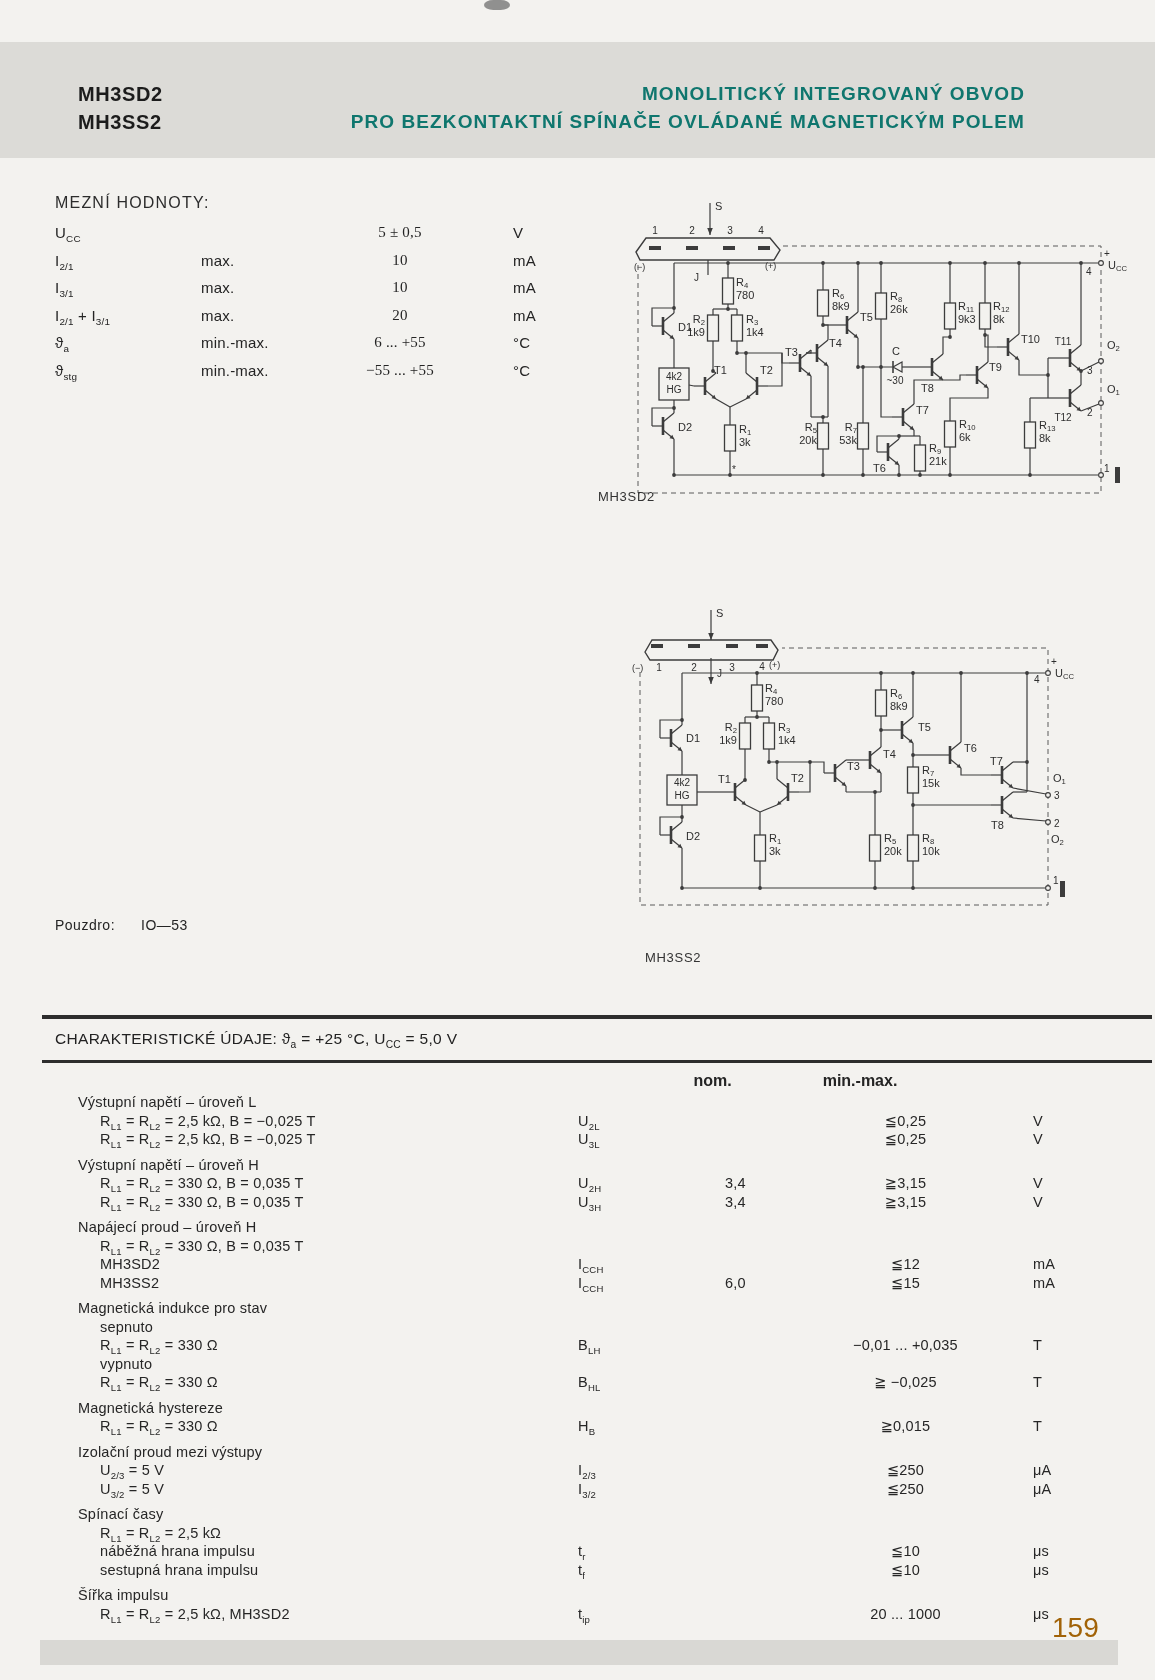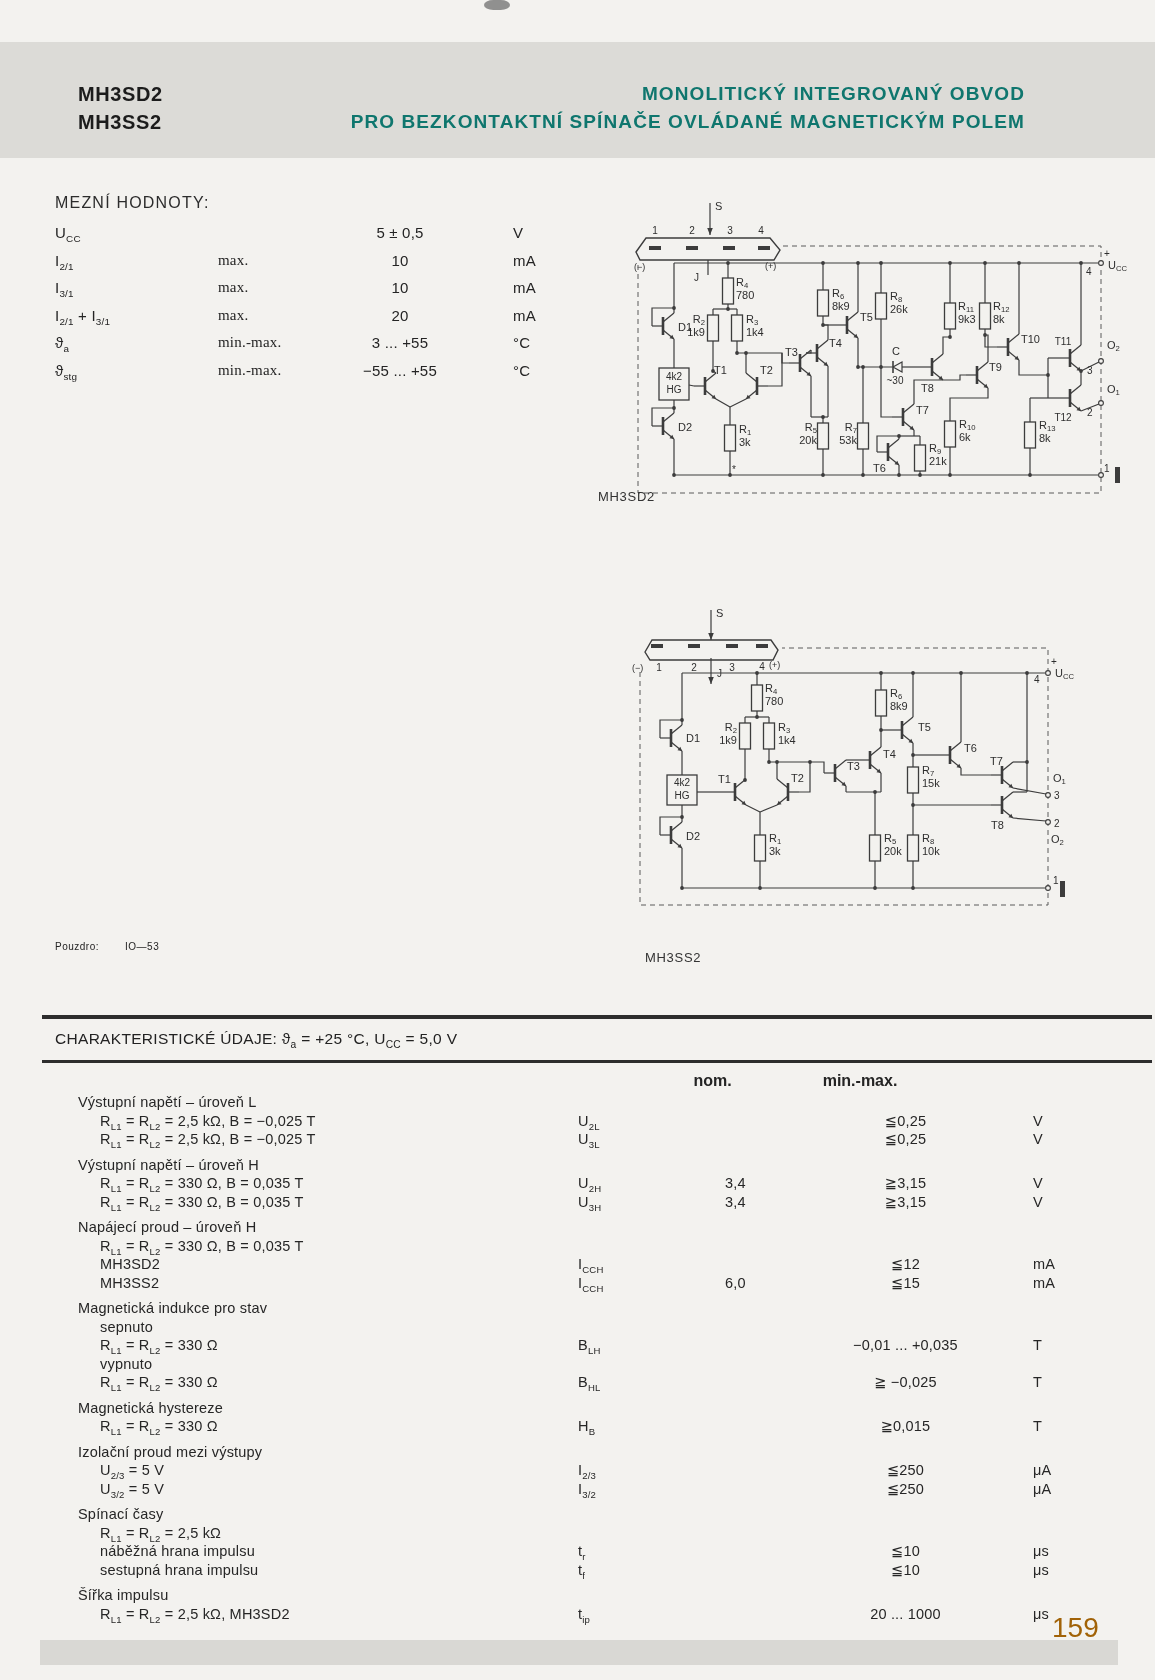--- a/index.html
+++ b/index.html
@@ -7,26 +7,26 @@
         font-family:"Liberation Sans",sans-serif;color:#242424;overflow:hidden;}
   .band{position:absolute;left:0;top:42px;width:1155px;height:116px;background:#dcdbd7;}
   .blob{position:absolute;left:484px;top:0;width:26px;height:10px;background:#6f6f6f;border-radius:50%/70%;opacity:.75;}
   .models{position:absolute;left:78px;top:80px;font-size:20px;font-weight:bold;line-height:28px;letter-spacing:.6px;color:#1c1c1c;}
   .titles{position:absolute;right:130px;top:80px;text-align:right;font-size:19px;font-weight:bold;line-height:28px;letter-spacing:1.1px;color:#0f766e;}
   .limits-title{position:absolute;left:55px;top:194px;font-size:16px;letter-spacing:1.2px;color:#2c2c2c;}
   .limits{position:absolute;left:55px;top:224px;width:540px;font-size:15px;letter-spacing:.2px;}
   .lrow{position:relative;height:27.5px;}
   .lrow span{position:absolute;white-space:nowrap;}
   .lsym{left:0;}
-  .lqual{left:163px;font-family:Liberation Serif, serif;}
-  .lval{left:255px;width:180px;text-align:center;}
+  .lqual{left:146px;}
+  .lval{left:255px;width:180px;text-align:center;font-family:Liberation Serif, serif;}
   .lunit{left:458px;}
   .sch{position:absolute;}
   .cap{position:absolute;font-size:13px;letter-spacing:.7px;color:#333;}
-  .pouzdro{position:absolute;left:55px;top:917px;font-size:10px;letter-spacing:.5px;margin-top:24px;}
+  .pouzdro{position:absolute;left:55px;top:917px;font-size:14px;letter-spacing:.5px;}
   .pouzdro .pv{margin-left:26px;}
   .rule{position:absolute;left:42px;width:1110px;background:#2d2d2d;}
   .rule1{top:1015px;height:4px;}
   .rule2{top:1060px;height:3px;}
   .char-title{position:absolute;left:55px;top:1030px;font-size:15.5px;letter-spacing:.3px;color:#222;}
   .char-head{position:absolute;top:1072px;font-weight:bold;font-size:16px;text-align:center;}
   .chn{left:645px;width:135px;}
   .chm{left:775px;width:170px;}
   .chars{position:absolute;left:55px;top:1094px;width:1085px;font-size:14.5px;letter-spacing:.2px;color:#262626;margin-left:23px;}
   .sec{margin-bottom:7px;}
@@ -81,21 +81,21 @@
       </div>
       <div class="lrow">
         <span class="lsym">I<sub>2/1</sub> + I<sub>3/1</sub></span>
         <span class="lqual">max.</span>
         <span class="lval">20</span>
         <span class="lunit">mA</span>
       </div>
       <div class="lrow">
         <span class="lsym">ϑ<sub>a</sub></span>
         <span class="lqual">min.-max.</span>
-        <span class="lval">3 ... +55</span>
+        <span class="lval">6 ... +55</span>
         <span class="lunit">°C</span>
       </div>
       <div class="lrow">
         <span class="lsym">ϑ<sub>stg</sub></span>
         <span class="lqual">min.-max.</span>
         <span class="lval">−55 ... +55</span>
         <span class="lunit">°C</span>
       </div>
     </div>
 

